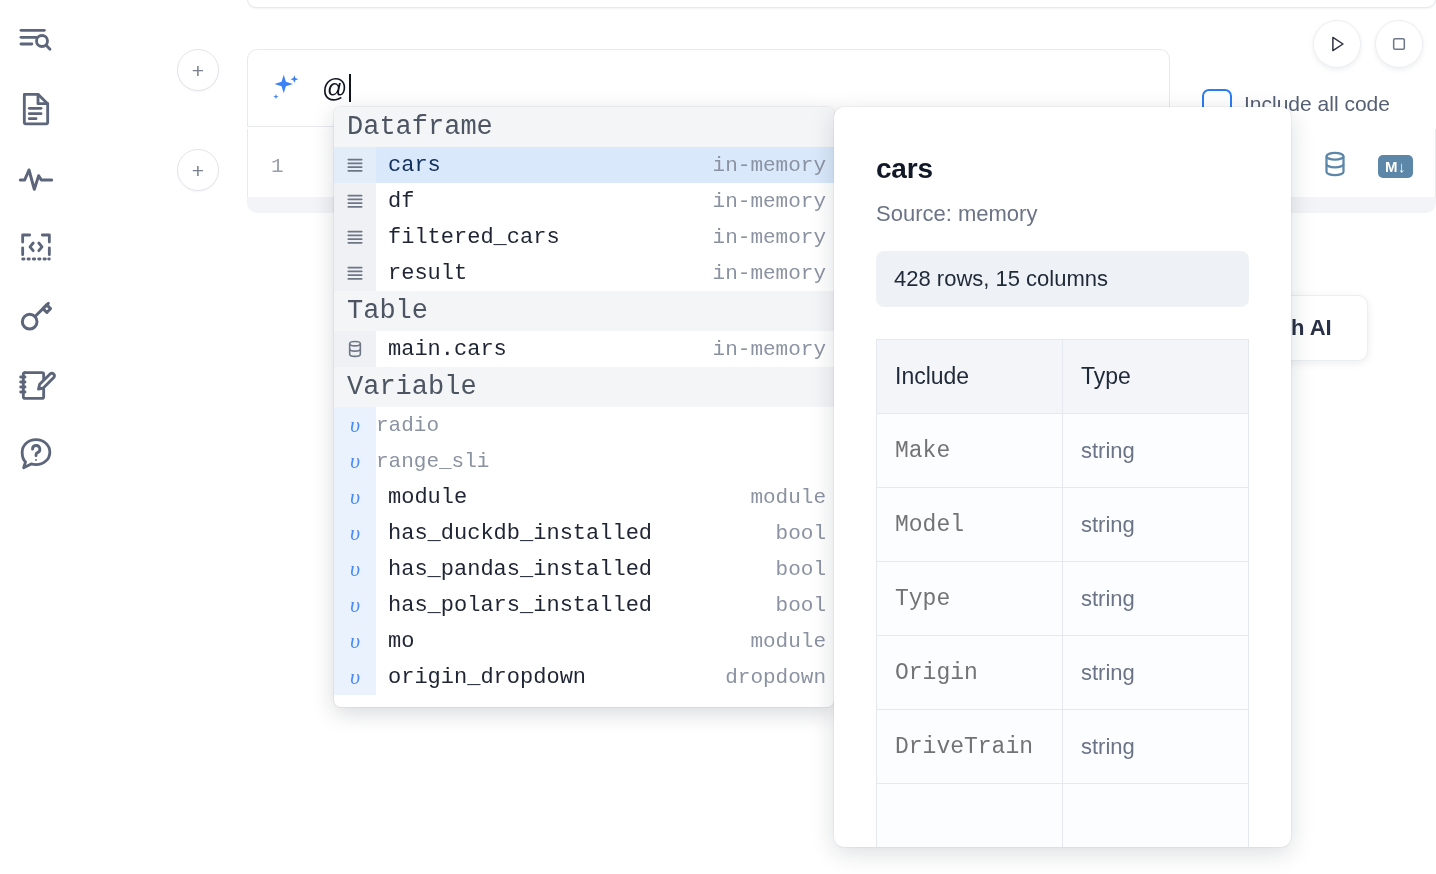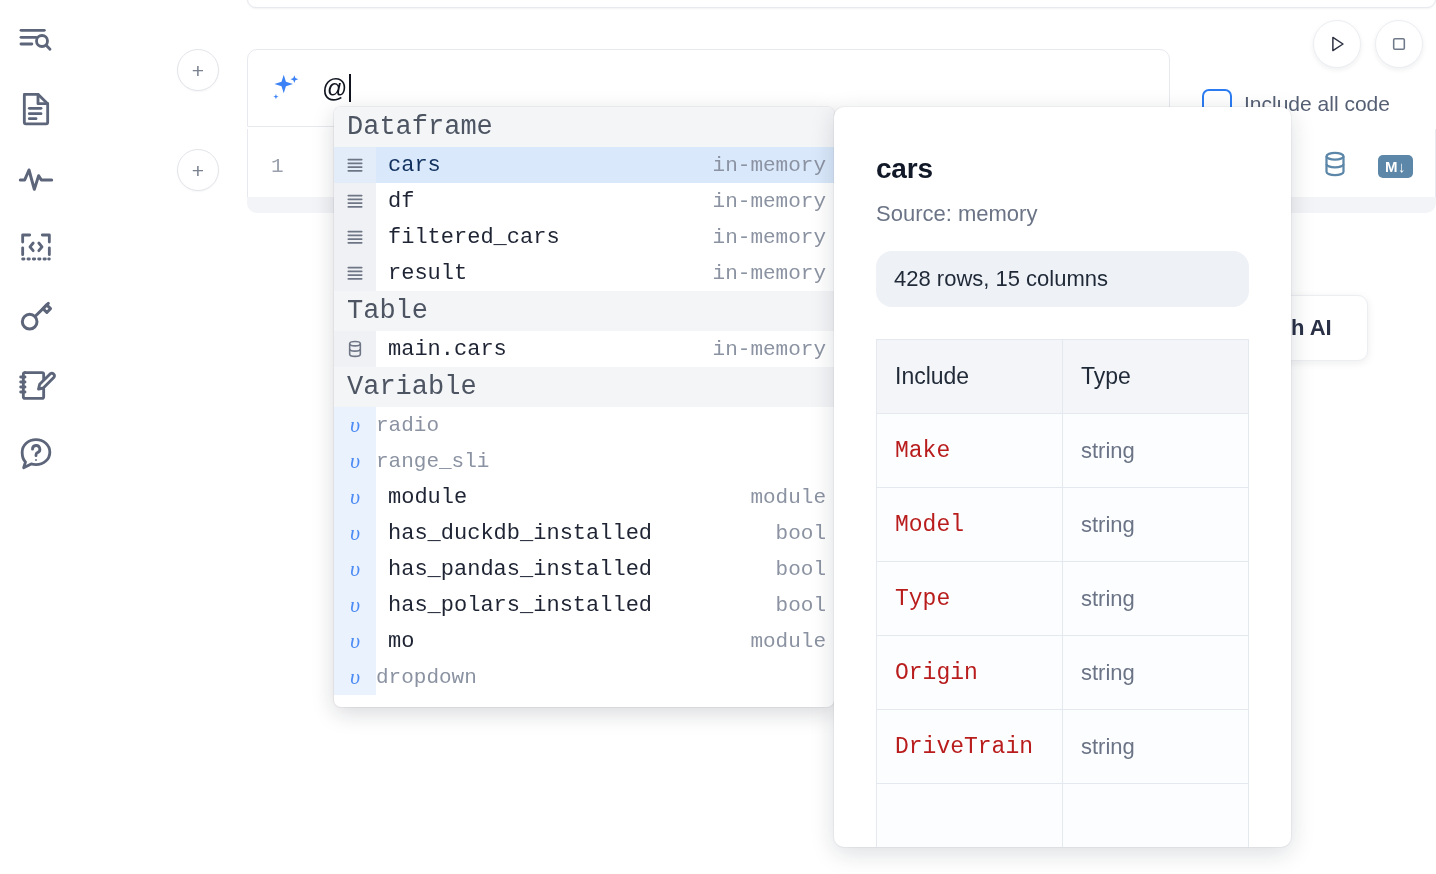--- a/index.html
+++ b/index.html
@@ -298,21 +298,21 @@
     letter-spacing: -.2px;
   }
   .pv-source {
     margin-top: 16px;
     font-size: 22px;
     color: #6b7486;
   }
   .pv-badge {
     margin-top: 24px;
     background: #eef1f6;
-    border-radius: 16px;
+    border-radius: 8px;
     padding: 15px 18px;
     font-size: 22px;
     color: #1f2937;
   }
   .pv-table {
     margin-top: 32px;
     width: 100%;
     border-collapse: collapse;
     table-layout: fixed;
   }
@@ -325,21 +325,21 @@
   }
   .pv-table th {
     background: #f3f5f9;
     font-size: 23px;
     font-weight: 400;
     color: #1f2937;
   }
   .pv-table td.colname {
     font-family: "Liberation Mono", monospace;
     font-size: 23px;
-    color: #b91c1c;
+    color: #737373;
     background: #fcfdff;
   }
   .pv-table td.coltype {
     font-size: 22px;
     color: #6b7486;
     background: #fcfdff;
   }
 </style>
 </head>
 <body>
@@ -578,20 +578,21 @@
           <span class="gutter">
             <span class="var-glyph">υ</span>
           </span>
           <span class="label">mo</span>
           <span class="meta">module</span>
         </div>
         <div class="ac-item var">
           <span class="gutter">
             <span class="var-glyph">υ</span>
           </span>
+          <span class="label">origin_dropdown</span>
           <span class="meta">dropdown</span>
         </div>
       </div>
   </div>
 
   <div class="preview">
     <div class="pv-title">cars</div>
     <div class="pv-source">Source: memory</div>
     <div class="pv-badge">428 rows, 15 columns</div>
     <table class="pv-table">

